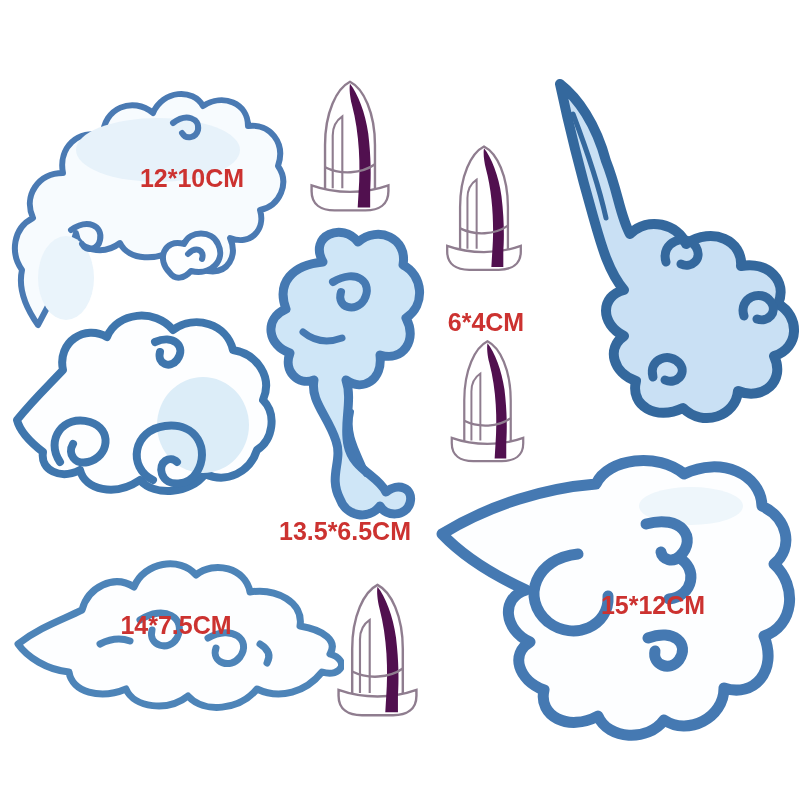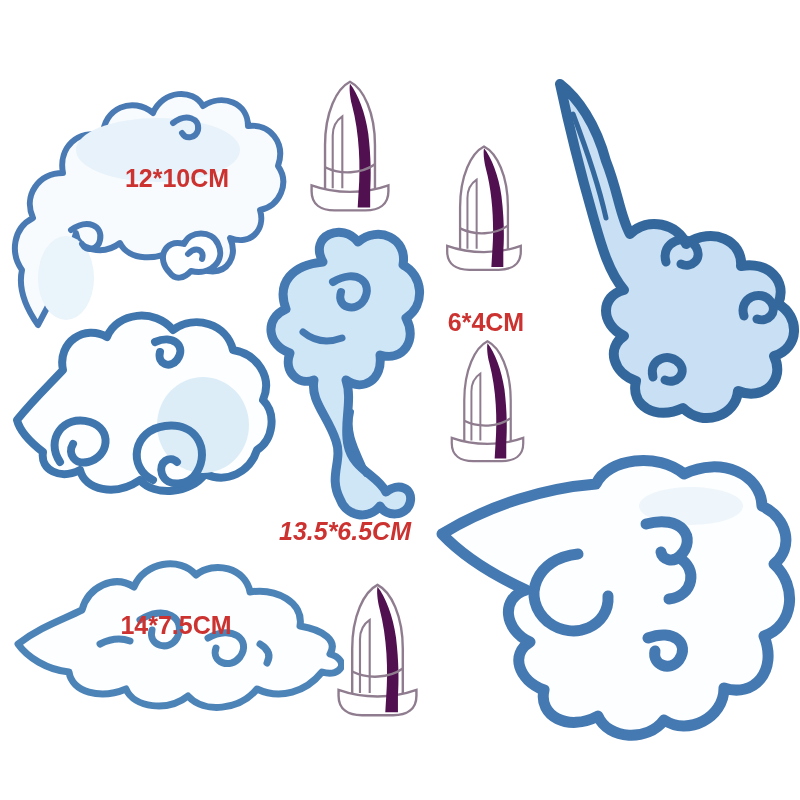--- a/index.html
+++ b/index.html
@@ -133,24 +133,25 @@
     </svg>
 
   <svg class="sticker" style="left:441px;top:336px;" width="93" height="134" viewBox="0 0 100 150">
       <use href="#dome"></use>
     </svg>
 
   <svg class="sticker" style="left:328px;top:579px;" width="99" height="146" viewBox="0 0 100 150">
       <use href="#dome"></use>
     </svg>
 
-  <div class="size-label" style="left:102px;top:166px;width:150px;text-align:center;">12*10CM</div>
+  <div class="size-label" style="left:117px;top:166px;width:150px;text-align:center;">12*10CM</div>
 
   <div class="size-label" style="left:426px;top:310px;width:120px;">6*4CM</div>
 
 
 
-  <div class="size-label" style="left:255px;top:519px;width:180px;font-style:italic;">13.5*6.5CM</div>
+  <div class="size-label" style="left:255px;top:519px;width:180px;">13.5*6.5CM</div>
 
   <div class="size-label" style="left:96px;top:613px;width:160px;">14*7.5CM</div>
 
+  <div class="size-label" style="left:578px;top:593px;width:150px;">15*12CM</div>
 
 </div>
 
 </body></html>

